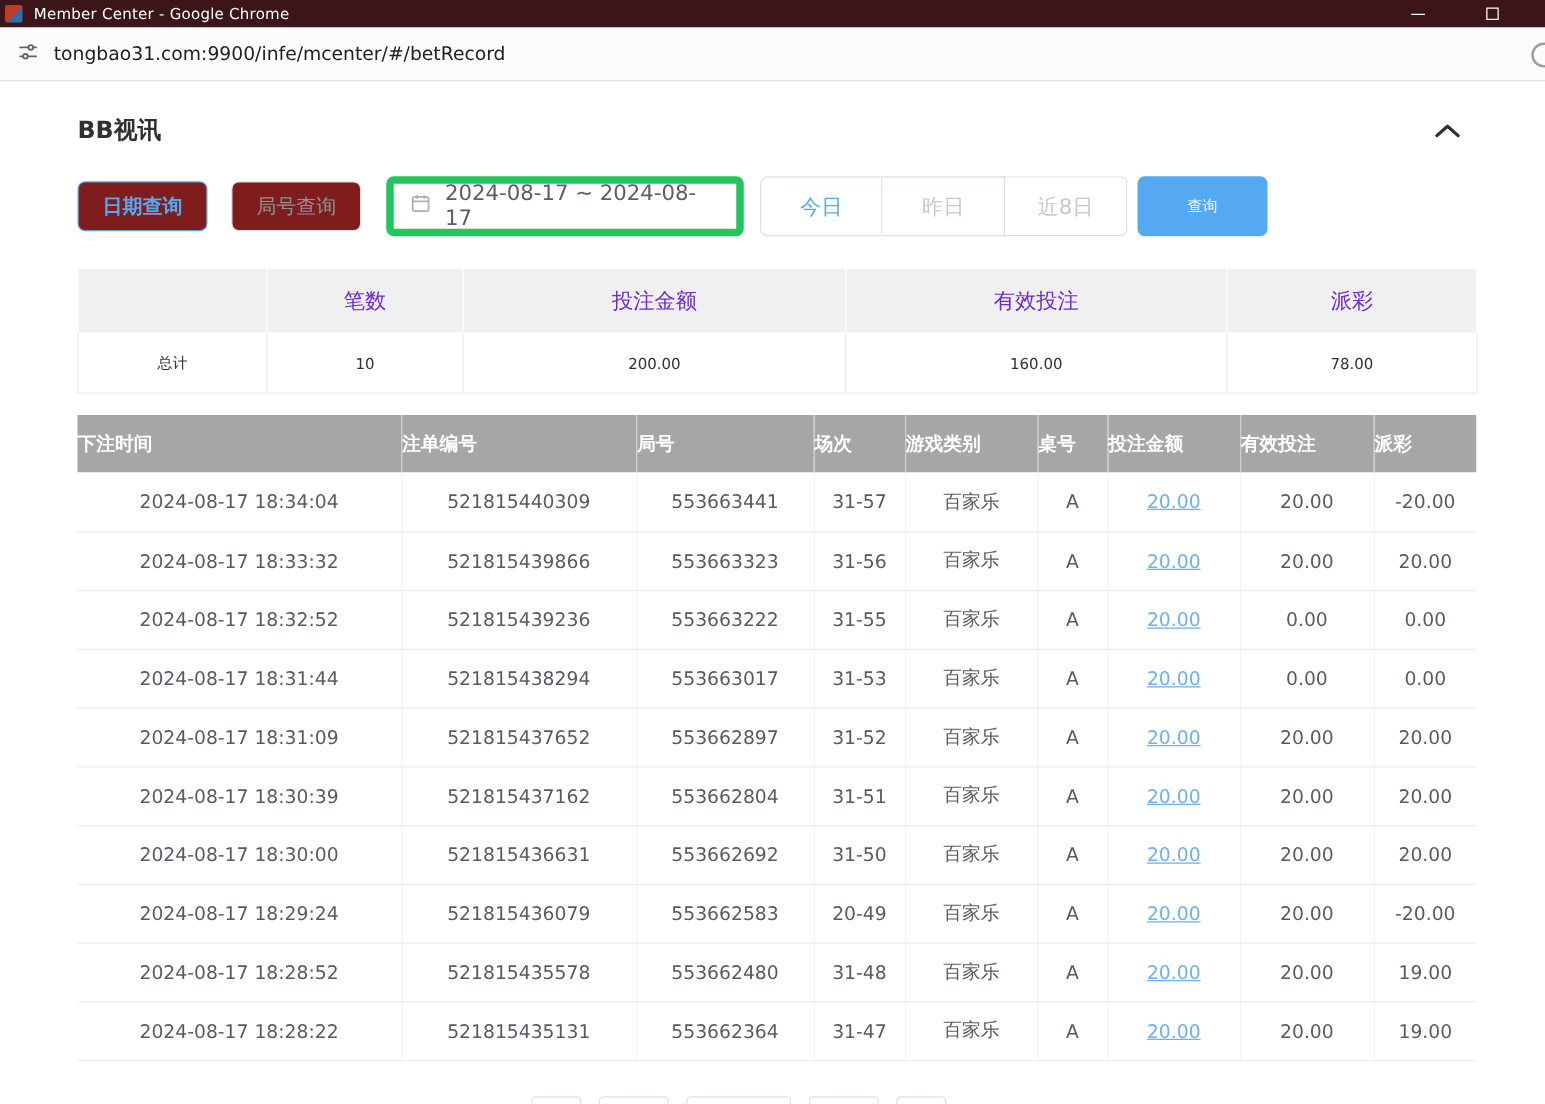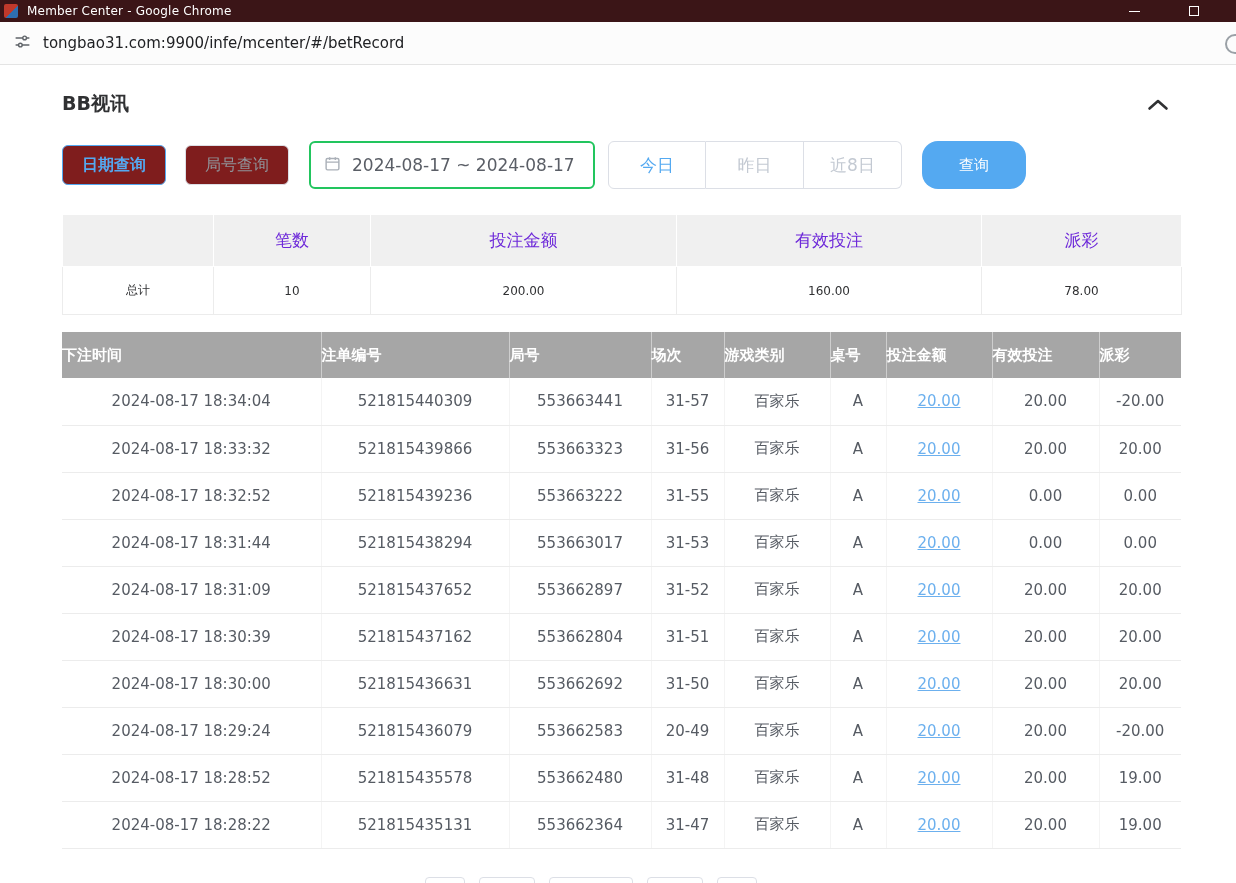--- a/index.html
+++ b/index.html
@@ -30,29 +30,29 @@
   
   .content{padding:26px 0 0 62px;}
   .section-header{width:1119px;display:flex;align-items:center;justify-content:space-between;margin-bottom:24px;}
   .section-title{font-size:19px;font-weight:bold;color:#303133;}
   .chevron{cursor:pointer;display:flex;align-items:center;padding-right:12px;}
 
   .filter-row{display:flex;align-items:center;height:48px;margin-bottom:25px;}
   .btn{background:#7f1d1d;border:1px solid #dcdfe6;border-radius:6px;cursor:pointer;}
   .btn-date{width:104px;height:40px;color:var(--accent);border-color:var(--accent);font-size:16px;font-weight:bold;}
   .btn-round{width:104px;height:40px;color:#909399;font-size:16px;margin-left:19px;text-align:center;}
-  .date-picker{width:286px;height:48px;border:2px solid #22c55e;border-radius:6px;display:flex;align-items:center;padding:0 13px;margin-left:20px;gap:11px;color:#5a5e66;font-size:17px;background:#fff;cursor:pointer;}
+  .date-picker{width:286px;height:48px;border:6px solid #22c55e;border-radius:6px;display:flex;align-items:center;padding:0 13px;margin-left:20px;gap:11px;color:#5a5e66;font-size:17px;background:#fff;cursor:pointer;}
   .btn-group{display:flex;margin-left:13px;}
   .gbtn{width:98px;height:48px;background:#fff;border:1px solid #dcdfe6;font-size:17px;cursor:pointer;}
   .gbtn:first-child{border-radius:6px 0 0 6px;}
   .gbtn:last-child{border-radius:0 6px 6px 0;}
   .gbtn + .gbtn{border-left:none;}
   .gbtn.active{color:var(--accent);}
   .gbtn.inactive{color:#c3c9d2;}
-  .btn-search{width:104px;height:48px;margin-left:20px;background:var(--accent);color:#fff;font-size:15px;border:none;border-radius:16px;cursor:pointer;}
+  .btn-search{width:104px;height:48px;margin-left:8px;background:var(--accent);color:#fff;font-size:12px;border:none;border-radius:6px;cursor:pointer;}
 
   table{border-collapse:collapse;table-layout:fixed;}
   
   .summary-table{width:1119px;margin-bottom:17px;}
   .summary-table th{background:#f0f0f0;height:52px;font-size:17px;font-weight:normal;color:#6d28d9;text-align:center;border:1px solid #fff;}
   .summary-table td{height:48px;font-size:12px;color:#303133;text-align:center;border:1px solid #ececec;background:#fff;}
 
   
   .bet-table{width:1119px;}
   .bet-table th{background:var(--thead);color:#fff;height:46px;font-size:15px;font-weight:bold;text-align:left;border-right:1px solid rgba(255,255,255,.45);}

